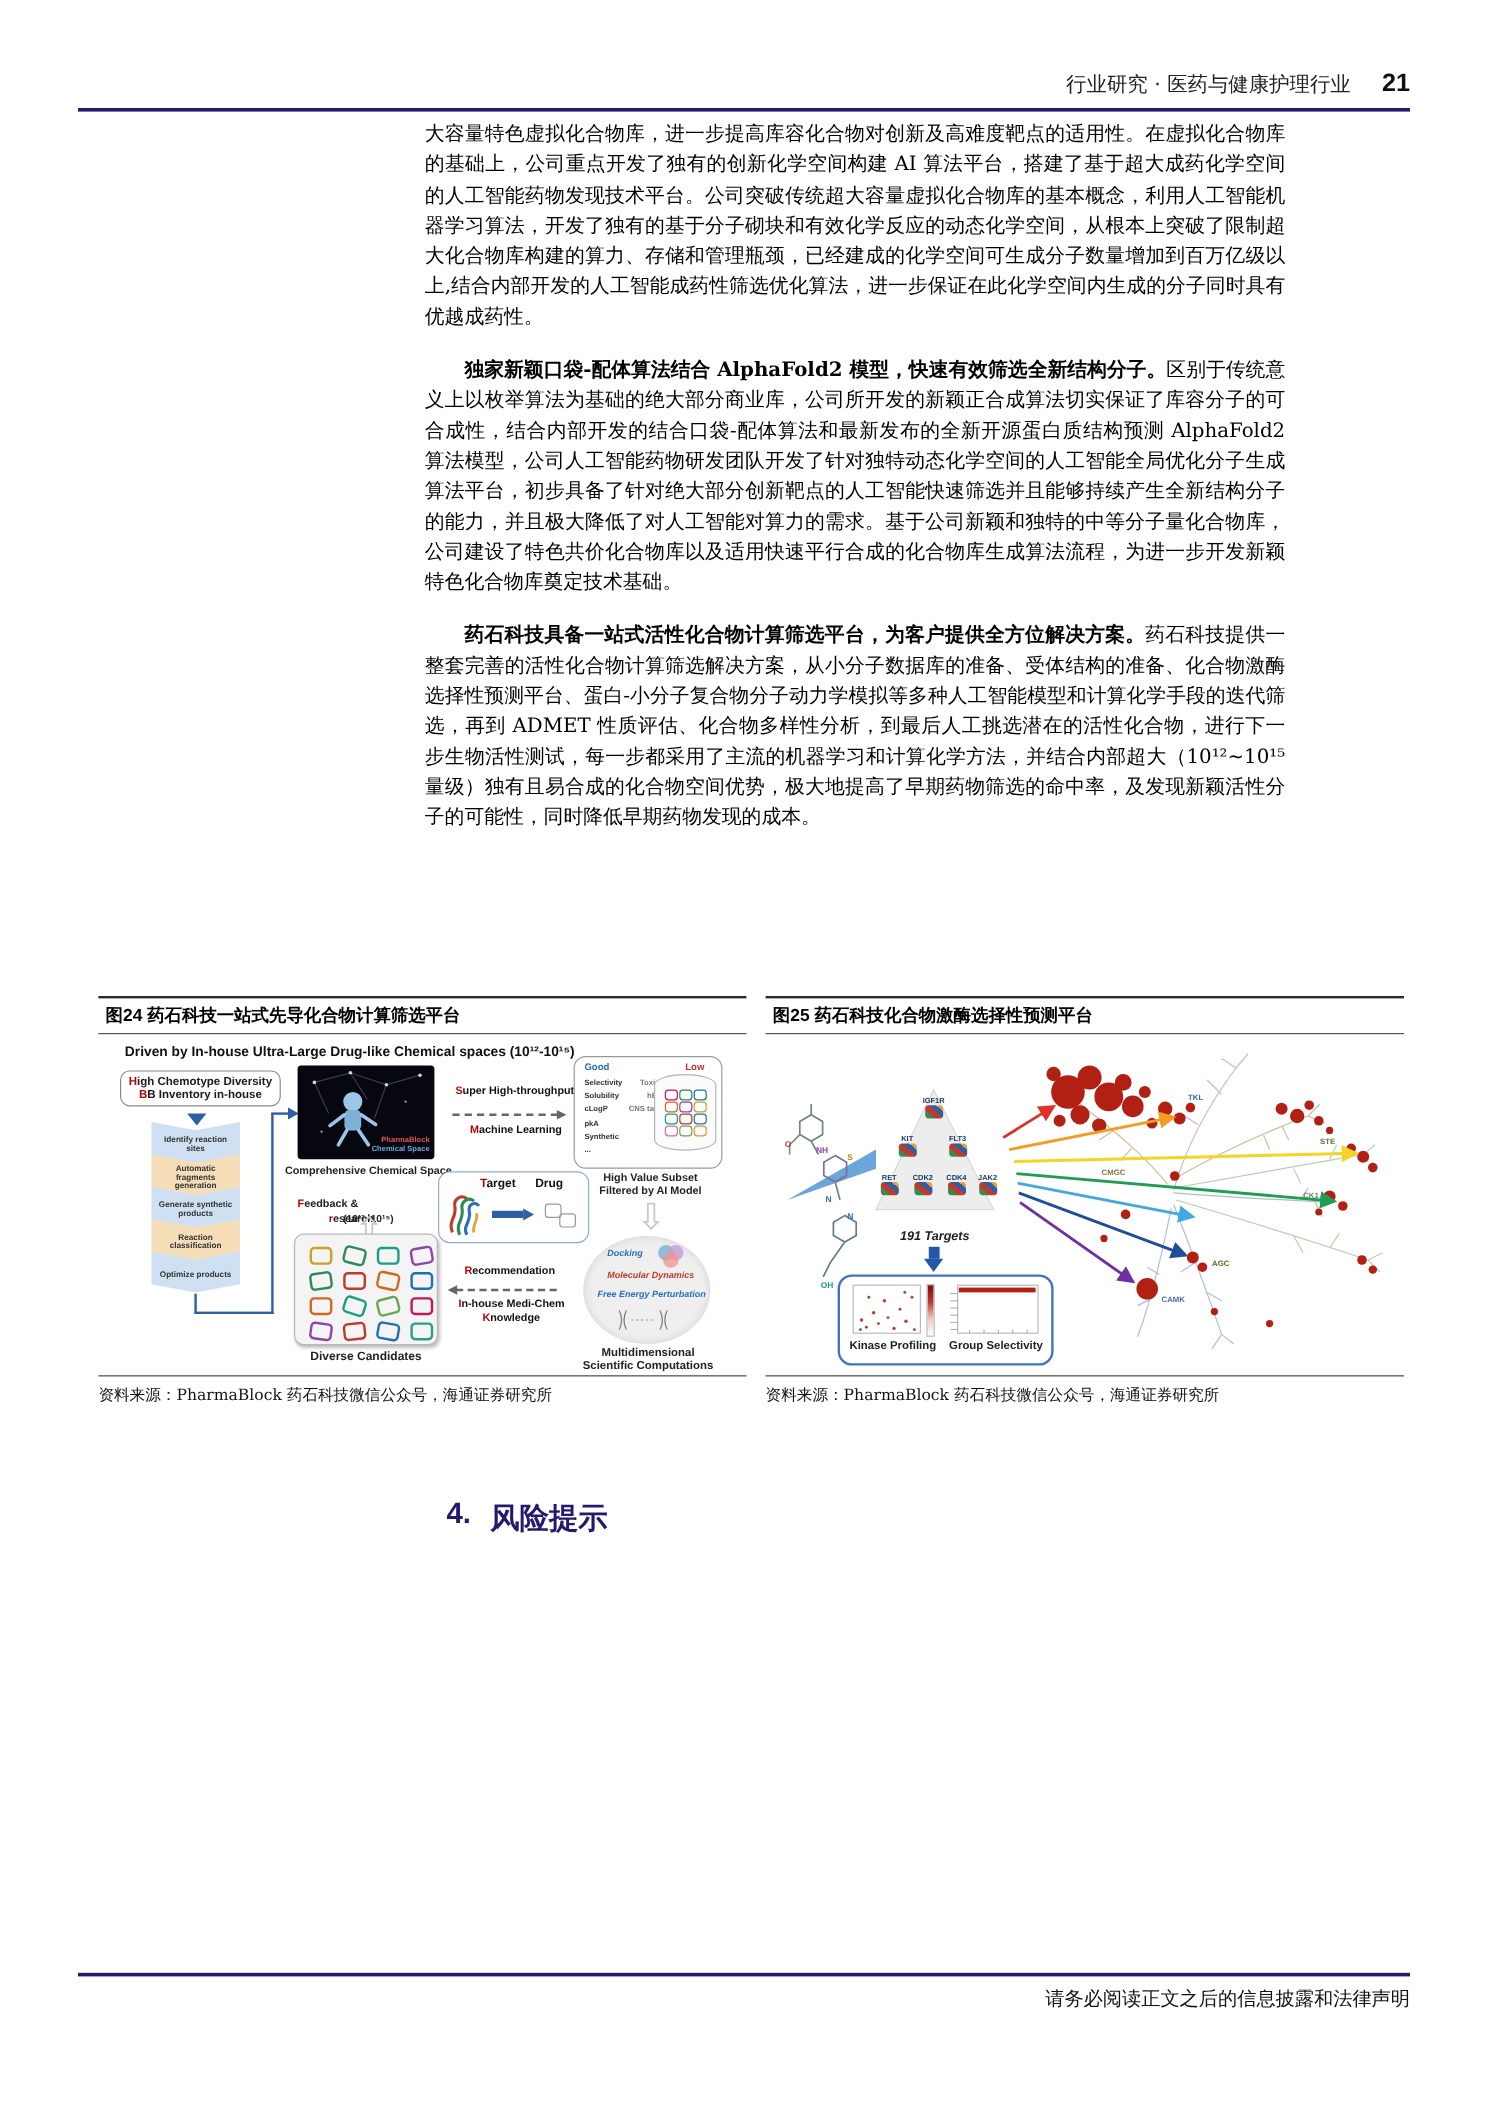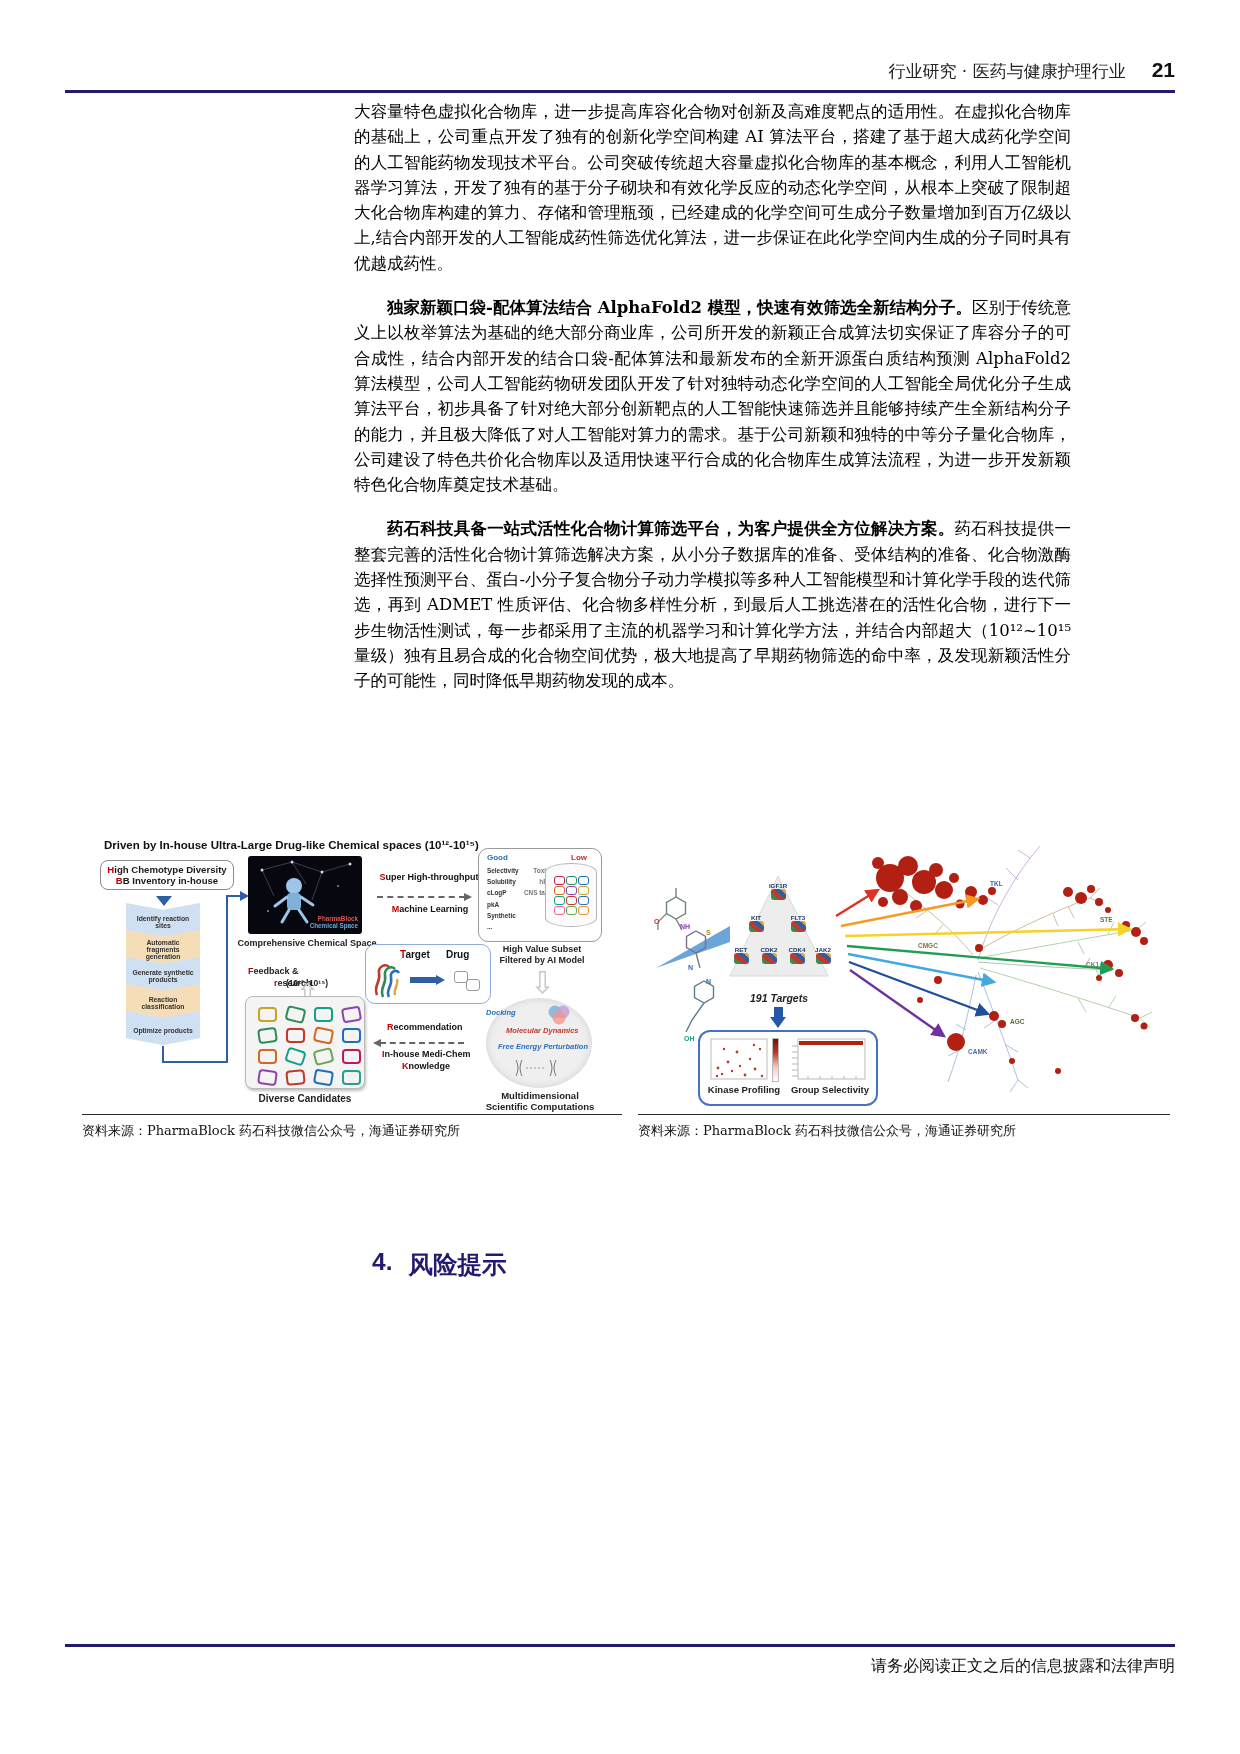--- a/index.html
+++ b/index.html
@@ -82,20 +82,21 @@
 
   <div class="abs navy-rule" style="left:65px;top:90px;width:1110px;"></div>
 
   <div class="body-col">
     <p>大容量特色虚拟化合物库，进一步提高库容化合物对创新及高难度靶点的适用性。在虚拟化合物库的基础上，公司重点开发了独有的创新化学空间构建 AI 算法平台，搭建了基于超大成药化学空间的人工智能药物发现技术平台。公司突破传统超大容量虚拟化合物库的基本概念，利用人工智能机器学习算法，开发了独有的基于分子砌块和有效化学反应的动态化学空间，从根本上突破了限制超大化合物库构建的算力、存储和管理瓶颈，已经建成的化学空间可生成分子数量增加到百万亿级以上,结合内部开发的人工智能成药性筛选优化算法，进一步保证在此化学空间内生成的分子同时具有优越成药性。</p>
     <p class="ind"><span class="lead">独家新颖口袋-配体算法结合 AlphaFold2 模型，快速有效筛选全新结构分子。</span><span>区别于传统意义上以枚举算法为基础的绝大部分商业库，公司所开发的新颖正合成算法切实保证了库容分子的可合成性，结合内部开发的结合口袋-配体算法和最新发布的全新开源蛋白质结构预测 AlphaFold2 算法模型，公司人工智能药物研发团队开发了针对独特动态化学空间的人工智能全局优化分子生成算法平台，初步具备了针对绝大部分创新靶点的人工智能快速筛选并且能够持续产生全新结构分子的能力，并且极大降低了对人工智能对算力的需求。基于公司新颖和独特的中等分子量化合物库，公司建设了特色共价化合物库以及适用快速平行合成的化合物库生成算法流程，为进一步开发新颖特色化合物库奠定技术基础。</span></p>
     <p class="ind"><span class="lead">药石科技具备一站式活性化合物计算筛选平台，为客户提供全方位解决方案。</span><span>药石科技提供一整套完善的活性化合物计算筛选解决方案，从小分子数据库的准备、受体结构的准备、化合物激酶选择性预测平台、蛋白-小分子复合物分子动力学模拟等多种人工智能模型和计算化学手段的迭代筛选，再到 ADMET 性质评估、化合物多样性分析，到最后人工挑选潜在的活性化合物，进行下一步生物活性测试，每一步都采用了主流的机器学习和计算化学方法，并结合内部超大（10¹²~10¹⁵ 量级）独有且易合成的化合物空间优势，极大地提高了早期药物筛选的命中率，及发现新颖活性分子的可能性，同时降低早期药物发现的成本。</span></p>
   </div>
 
   <div class="fig" style="left:82px;width:540px;">
+    <div class="fig-title">图24 药石科技一站式先导化合物计算筛选平台</div>
     <div class="fig-canvas">
 
       <div class="abs sm" style="left:22px;top:9px;font-size:11.5px;">Driven by In-house Ultra-Large Drug-like Chemical spaces (10¹²-10¹⁵)</div>
 
       <div class="abs bbox" style="left:18px;top:30px;width:128px;">
         <div class="rl">High Chemotype Diversity</div>
         <div class="rl">BB Inventory in-house</div>
       </div>
       <div class="abs" style="left:74px;top:66px;width:0;height:0;border-top:10px solid #2e5fa3;border-left:8px solid transparent;border-right:8px solid transparent;"></div>
 
@@ -213,41 +214,42 @@
         </div>
       </div>
       <div class="abs cap" style="left:160px;top:263px;width:126px;font-size:10px;">Diverse Candidates</div>
 
       <div class="abs sm rl" style="left:305px;top:192px;">Recommendation</div>
       <div class="abs dash-arrow-l" style="left:298px;top:210px;width:84px;"></div>
       <div class="abs sm rl" style="left:300px;top:219px;">In-house Medi-Chem</div>
       <div class="abs sm rl" style="left:320px;top:231px;">Knowledge</div>
 
       <div class="abs circ" style="left:404px;top:168px;width:106px;height:90px;">
-        <span class="abs it" style="left:0;top:10px;font-size:7.5px;color:#2a6fba;">Docking</span>
+        <span class="abs it" style="left:20px;top:10px;font-size:7.5px;color:#2a6fba;">Docking</span>
         <svg class="abs" style="left:58px;top:6px;" width="30" height="22" viewBox="0 0 30 22">
           <circle cx="11" cy="8" r="6.5" fill="#7fb3d5" opacity=".85"></circle>
           <circle cx="19" cy="8" r="6.5" fill="#c39bd3" opacity=".8"></circle>
           <circle cx="15" cy="14" r="6.5" fill="#f1948a" opacity=".75"></circle>
         </svg>
         <span class="abs it" style="left:20px;top:28px;font-size:7.5px;color:#c0392b;">Molecular Dynamics</span>
         <span class="abs it" style="left:12px;top:44px;font-size:7.5px;color:#2a6fba;">Free Energy Perturbation</span>
         <svg class="abs" style="left:24px;top:58px;" width="56" height="24" viewBox="0 0 56 24">
           <path d="M6 4 Q10 12 6 20 M12 4 Q8 12 12 20" stroke="#777" stroke-width="1" fill="none"></path>
           <path d="M40 4 Q44 12 40 20 M46 4 Q42 12 46 20" stroke="#777" stroke-width="1" fill="none"></path>
           <path d="M16 12 L34 12" stroke="#999" stroke-width="1" stroke-dasharray="2 2"></path>
         </svg>
       </div>
       <div class="abs cap" style="left:398px;top:260px;width:120px;font-size:9.5px;">Multidimensional</div>
       <div class="abs cap" style="left:398px;top:271px;width:120px;font-size:9.5px;">Scientific Computations</div>
     </div>
     <div class="fig-source">资料来源：PharmaBlock 药石科技微信公众号，海通证券研究所</div>
   </div>
 
   <div class="fig" style="left:638px;width:532px;">
+    <div class="fig-title">图25 药石科技化合物激酶选择性预测平台</div>
     <div class="fig-canvas">
 
       <svg class="abs" style="left:0;top:0;" width="532" height="284" viewBox="0 0 532 284">
         <defs>
           <marker id="m1" markerWidth="7" markerHeight="7" refX="5" refY="3" orient="auto">
               <path d="M0 0 L6 3 L0 6 Z" fill="#e03127"></path>
             </marker>
           <marker id="m2" markerWidth="7" markerHeight="7" refX="5" refY="3" orient="auto">
               <path d="M0 0 L6 3 L0 6 Z" fill="#f59a23"></path>
             </marker>

